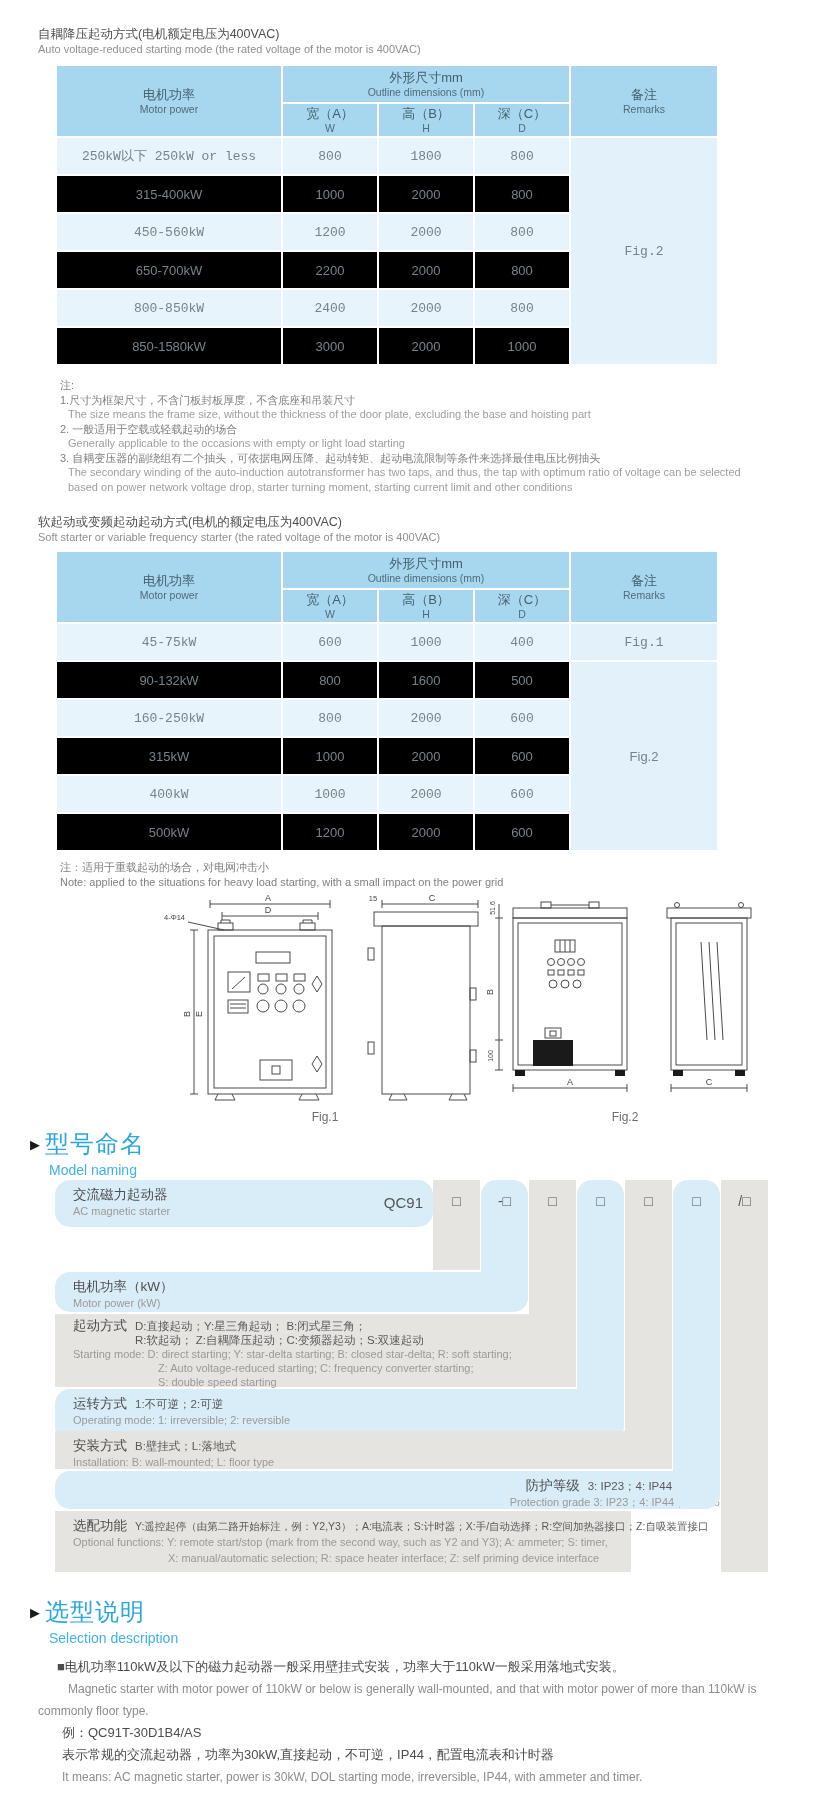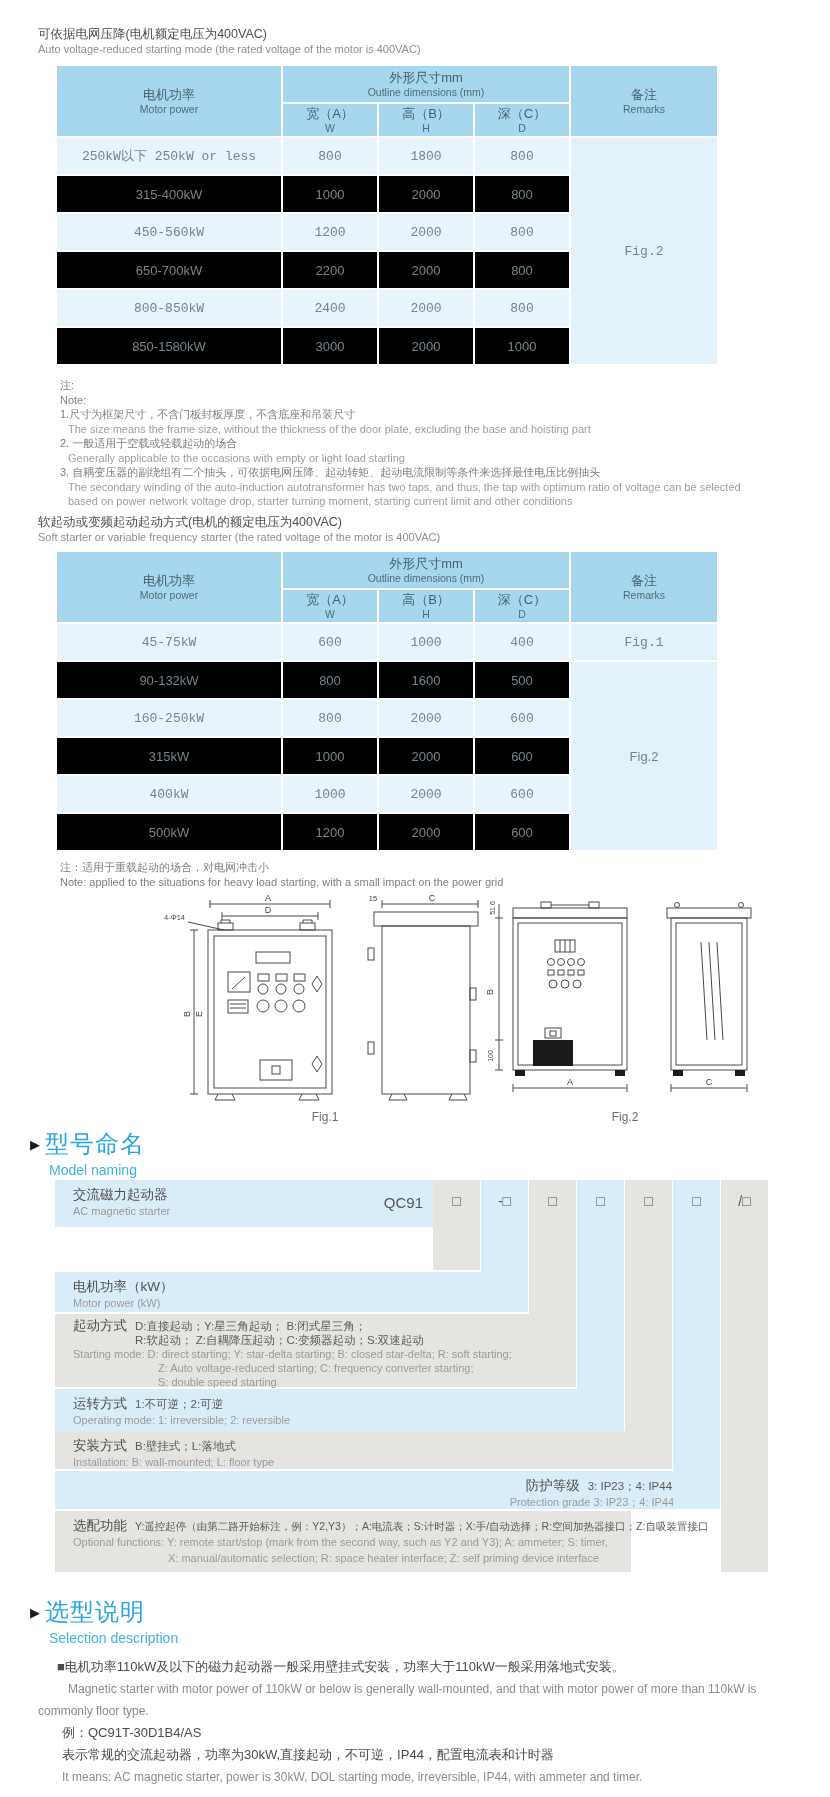--- a/index.html
+++ b/index.html
@@ -36,21 +36,21 @@
   .fig-caption{position:absolute;top:218px;text-align:center;font-size:12px;color:#6e6e6e;}
 
   
   .blue-head .tri{color:#1a1a1a;font-size:13px;vertical-align:3px;margin-right:5px;}
   .blue-head .zh{font-size:24px;color:#29a6de;letter-spacing:1px;}
   .blue-head .en{font-size:14px;color:#3fb2e6;margin-left:19px;line-height:20px;}
 
   
   #model-diagram{width:715px;height:392px;}
   .m-row,.m-col{position:absolute;}
-  .bg-blue{background:#d9edf8;}
+  .bg-blue{background:#d9edf8;border-radius:15px;}
   .bg-gray{background:#e6e4e1;}
   .m-row{box-sizing:border-box;padding:6px 0 0 18px;}
   .m-term{font-size:13.5px;color:#4f4f4f;margin-right:8px;}
   .m-zh{font-size:11.5px;color:#5a5a5a;}
   .m-en{font-size:11px;color:#9a9a9a;line-height:13.5px;margin-top:2px;}
   .m-line{line-height:16px;white-space:nowrap;}
   .m-zh2{font-size:11.5px;color:#5a5a5a;line-height:14px;padding-left:62px;white-space:nowrap;}
   .m-en-first{margin-top:1px;}
   .ind85{padding-left:85px;}
   .ind95{padding-left:95px;}
@@ -87,21 +87,21 @@
   .ind24{padding-left:24px;}
 
   svg text{font-family:"Liberation Sans","DejaVu Sans",sans-serif;}
 </style>
 </head>
 <body>
 
 <div class="page">
 
   <div class="abs sec-title" style="top:26px;left:38px;">
-    <div class="zh">可依据电网压降(电机额定电压为400VAC)</div>
+    <div class="zh">自耦降压起动方式(电机额定电压为400VAC)</div>
     <div class="en">Auto voltage-reduced starting mode (the rated voltage of the motor is 400VAC)</div>
   </div>
 
   <table class="dim abs" style="top:64px;left:55px;">
     <colgroup>
         <col class="c-power">
         <col class="c-dim">
         <col class="c-dim">
         <col class="c-dim">
         <col class="c-rem">
@@ -172,21 +172,20 @@
           <td>850-1580kW</td>
           <td>3000</td>
           <td>2000</td>
           <td>1000</td>
         </tr>
     </tbody>
   </table>
 
   <div class="abs notes" style="top:378px;left:60px;">
     <div>注:</div>
-    <div>Note:</div>
     <div>1.尺寸为框架尺寸，不含门板封板厚度，不含底座和吊装尺寸</div>
     <div class="en">The size means the frame size, without the thickness of the door plate, excluding the base and hoisting part</div>
     <div>2. 一般适用于空载或轻载起动的场合</div>
     <div class="en">Generally applicable to the occasions with empty or light load starting</div>
     <div>3. 自耦变压器的副绕组有二个抽头，可依据电网压降、起动转矩、起动电流限制等条件来选择最佳电压比例抽头</div>
     <div class="en">The secondary winding of the auto-induction autotransformer has two taps, and thus, the tap with optimum ratio of voltage can be selected based on power network voltage drop, starter turning moment, starting current limit and other conditions</div>
   </div>
 
   <div class="abs sec-title" style="top:514px;left:38px;">
     <div class="zh">软起动或变频起动起动方式(电机的额定电压为400VAC)</div>

